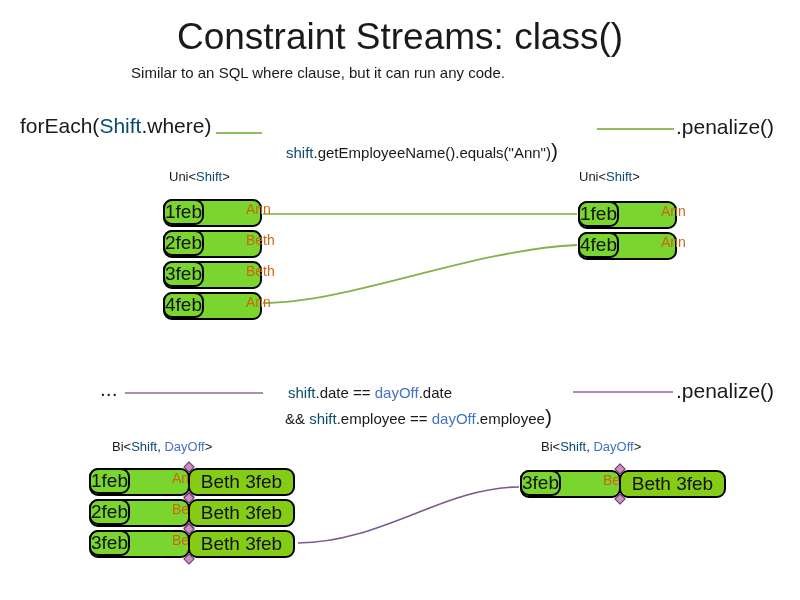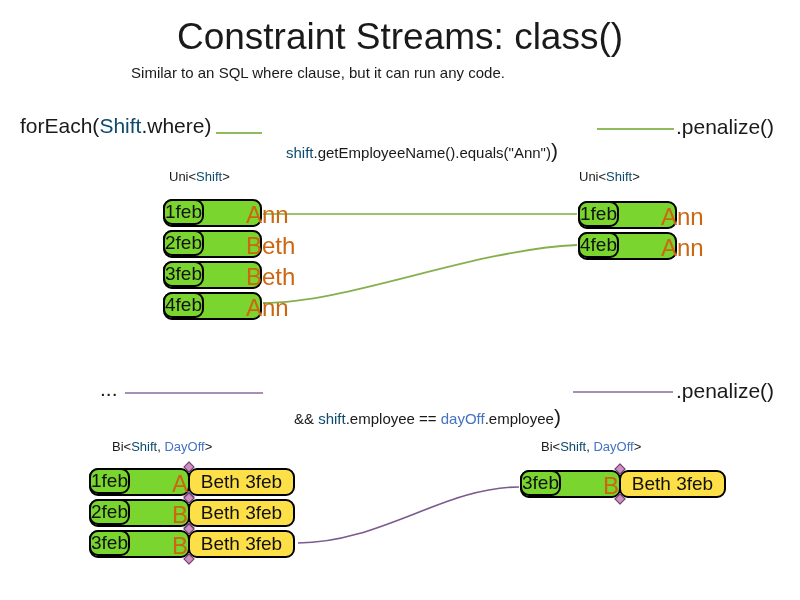--- a/index.html
+++ b/index.html
@@ -16,22 +16,22 @@
   .title{width:800px;text-align:center;font-size:37px;letter-spacing:0;}
   .subtitle{width:636px;text-align:center;font-size:15px;}
   
   .trow{display:flex;height:28px;margin-bottom:3px;position:relative;}
   .gbox{display:flex;align-items:flex-start;background:#7bd52f;border:2px solid #000;
         border-radius:9px;box-sizing:border-box;gap:28px;}
   .dbox{display:flex;align-items:center;justify-content:center;background:#7bd52f;
         border:2px solid #000;border-radius:9px;margin:-2px;box-sizing:border-box;
         width:55px;font-size:19px;color:#111;}
   .ncell{flex:1;display:flex;align-items:center;justify-content:center;
-         font-size:24px;color:#cc6611;padding-left:16px;}
-  .bbox{display:flex;align-items:center;justify-content:center;background:#fde047;
+         font-size:14px;color:#cc6611;padding-left:16px;}
+  .bbox{display:flex;align-items:center;justify-content:center;background:#84cc16;
         border:2px solid #000;border-radius:9px;box-sizing:border-box;margin-left:-2px;
         font-size:19px;color:#111;}
   .uni .gbox{width:99px;}
   .bi .gbox{width:101px;}
   .bi .bbox{width:107px;}
   .diamond{position:absolute;width:6px;height:6px;background:#cf8fc2;border:1px solid #6a3f6a;
            transform:rotate(45deg);left:96px;z-index:3;}
   .dtop{top:-5px;}
   .dbot{bottom:-5px;}
   svg.lines{position:absolute;left:0;top:0;width:800px;height:600px;pointer-events:none;}
@@ -96,21 +96,22 @@
       </div>
       <div class="trow">
         <div class="gbox">
           <span class="dbox">4feb</span>
           <span class="ncell">Ann</span>
         </div>
       </div>
     </div>
 
   <div class="abs lg k" style="left:100px;top:377px;">...</div>
-  <div class="abs" style="left:294px;top:405px;"><span class="sm k">&amp;&amp; </span><span class="sm g">shift</span><span class="sm k">.employee == </span><span class="sm b">dayOff</span><span class="sm k">.employee</span><span class="lg k">)</span></div>
+  <div class="abs" style="left:288px;top:384px;"><span class="sm g">shift</span><span class="sm k">.date == </span><span class="sm b">dayOff</span><span class="sm k">.date</span></div>
+  <div class="abs" style="left:285px;top:405px;"><span class="sm k">&amp;&amp; </span><span class="sm g">shift</span><span class="sm k">.employee == </span><span class="sm b">dayOff</span><span class="sm k">.employee</span><span class="lg k">)</span></div>
   <div class="abs lg k" style="left:676px;top:379px;">.penalize()</div>
 
   <div class="abs" style="left:112px;top:437px;"><span class="md k">Bi&lt;</span><span class="md g">Shift</span><span class="md k">, </span><span class="md b">DayOff</span><span class="md k">&gt;</span></div>
   <div class="abs" style="left:541px;top:437px;"><span class="md k">Bi&lt;</span><span class="md g">Shift</span><span class="md k">, </span><span class="md b">DayOff</span><span class="md k">&gt;</span></div>
 
   <div class="abs bi" style="left:89px;top:468px;">
       <div class="trow">
         <div class="gbox">
           <span class="dbox">1feb</span>
           <span class="ncell">Ann</span>

